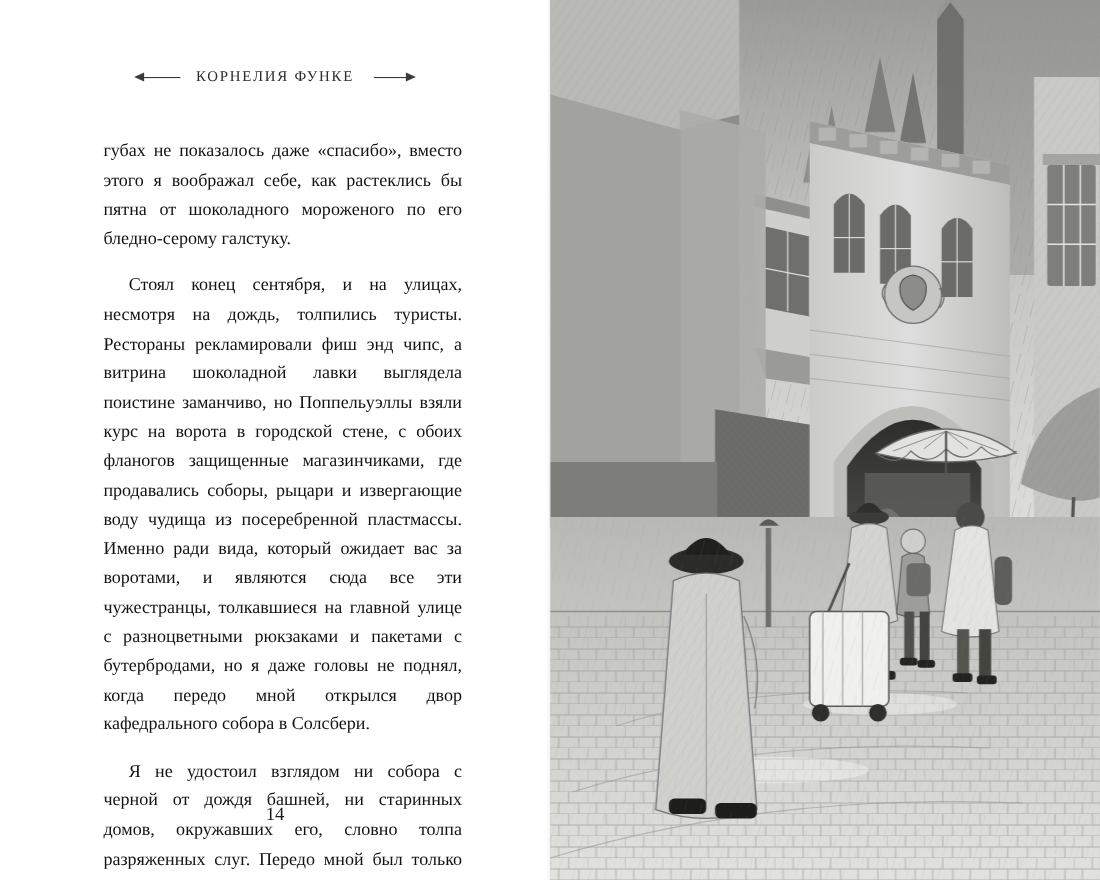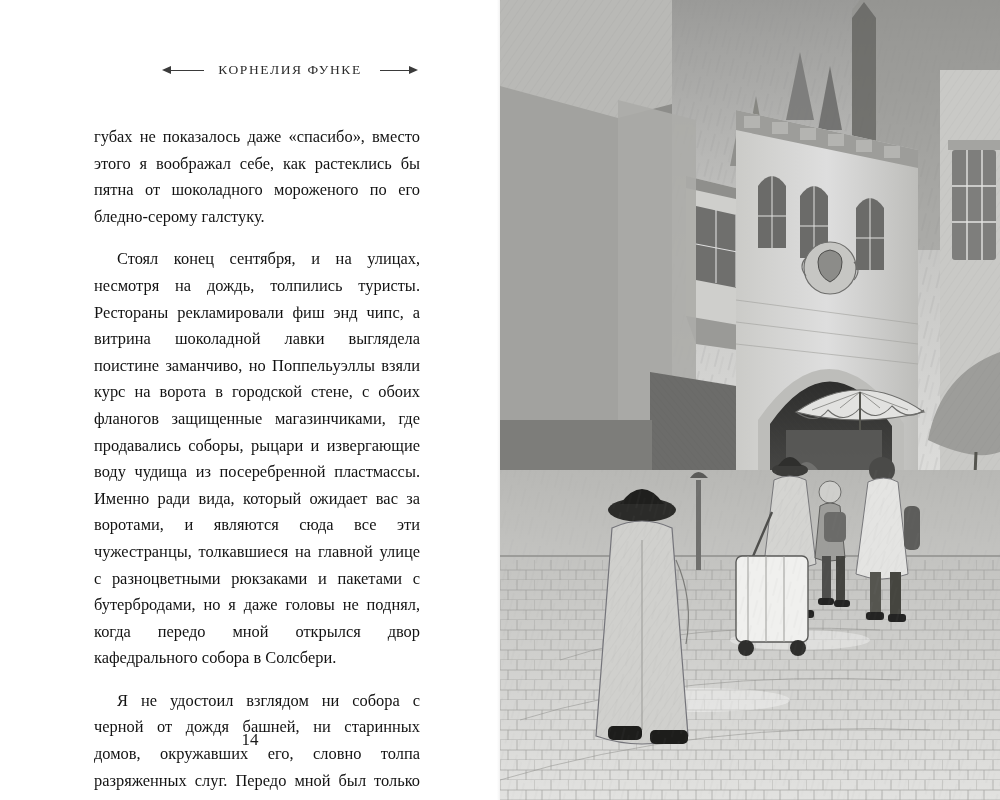--- a/index.html
+++ b/index.html
@@ -28,21 +28,20 @@
   }
   .running-head {
     position: absolute;
     left: 0;
     top: 62px;
     width: 500px;
     display: flex;
     align-items: center;
     justify-content: center;
     gap: 10px;
-    padding-left: 40px;
   }
   .running-head .rh-title {
     font-family: "Liberation Serif", serif;
     font-size: 13.5px;
     letter-spacing: 1.6px;
     color: #2b2b2b;
     white-space: nowrap;
   }
   .orn {
     display: inline-block;

